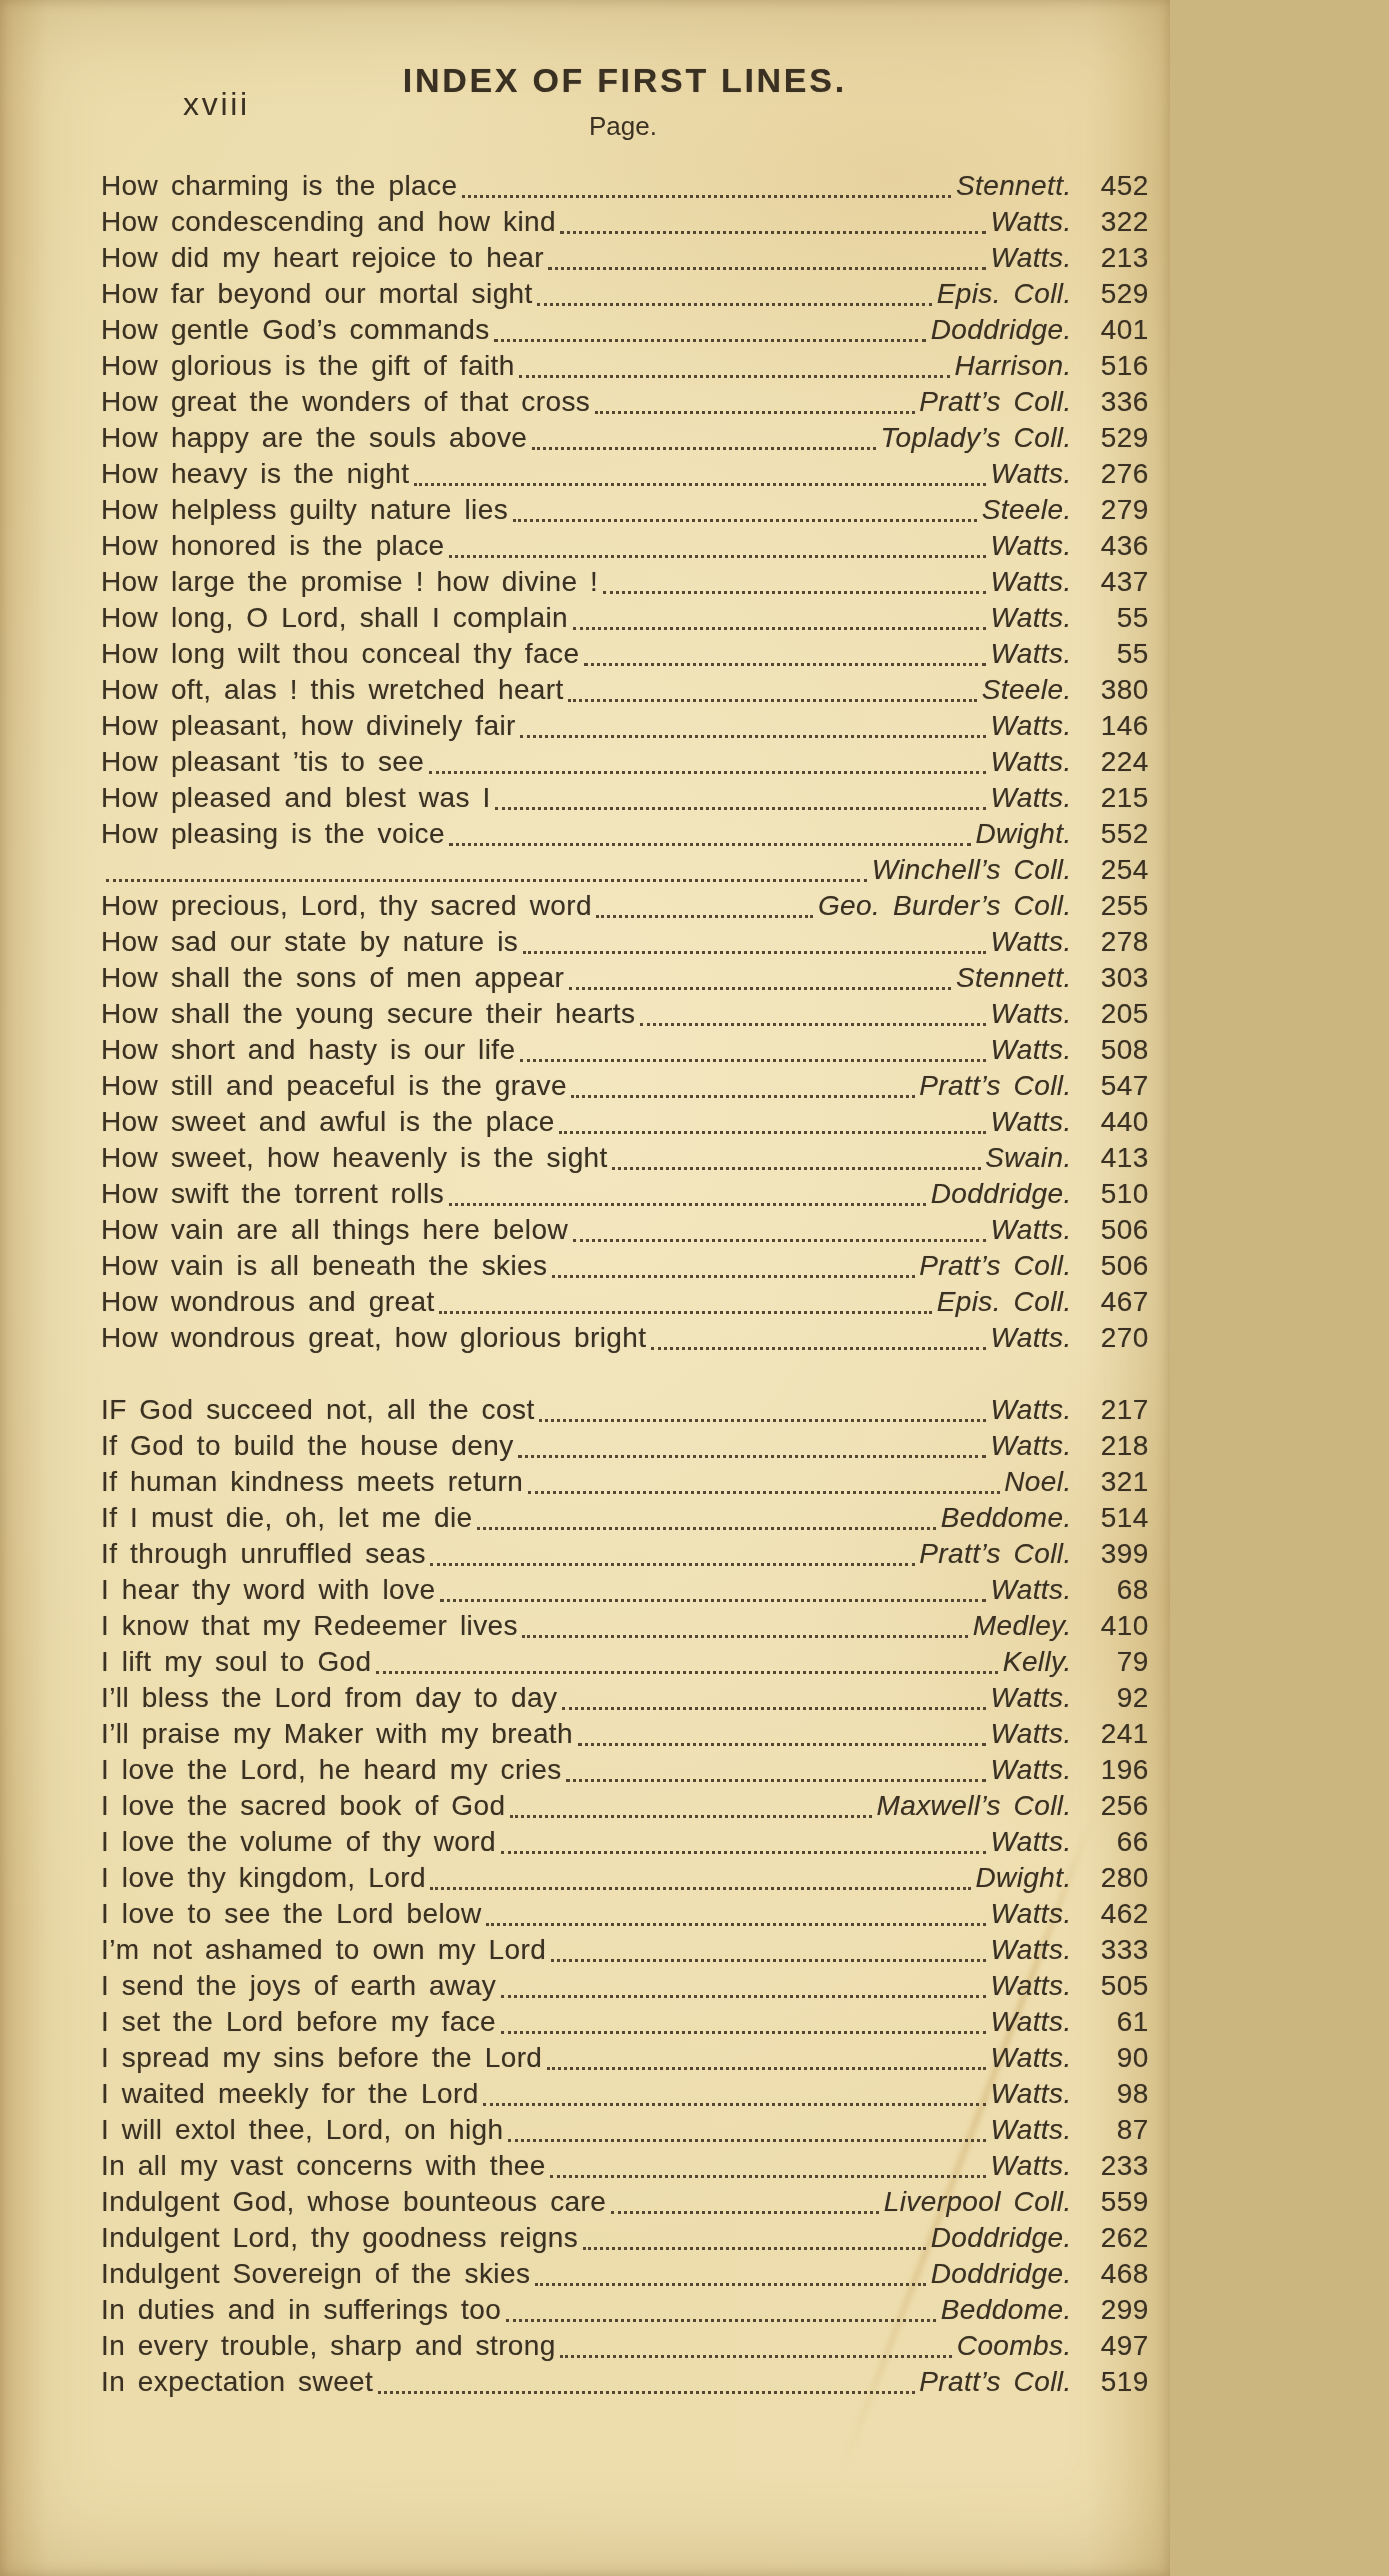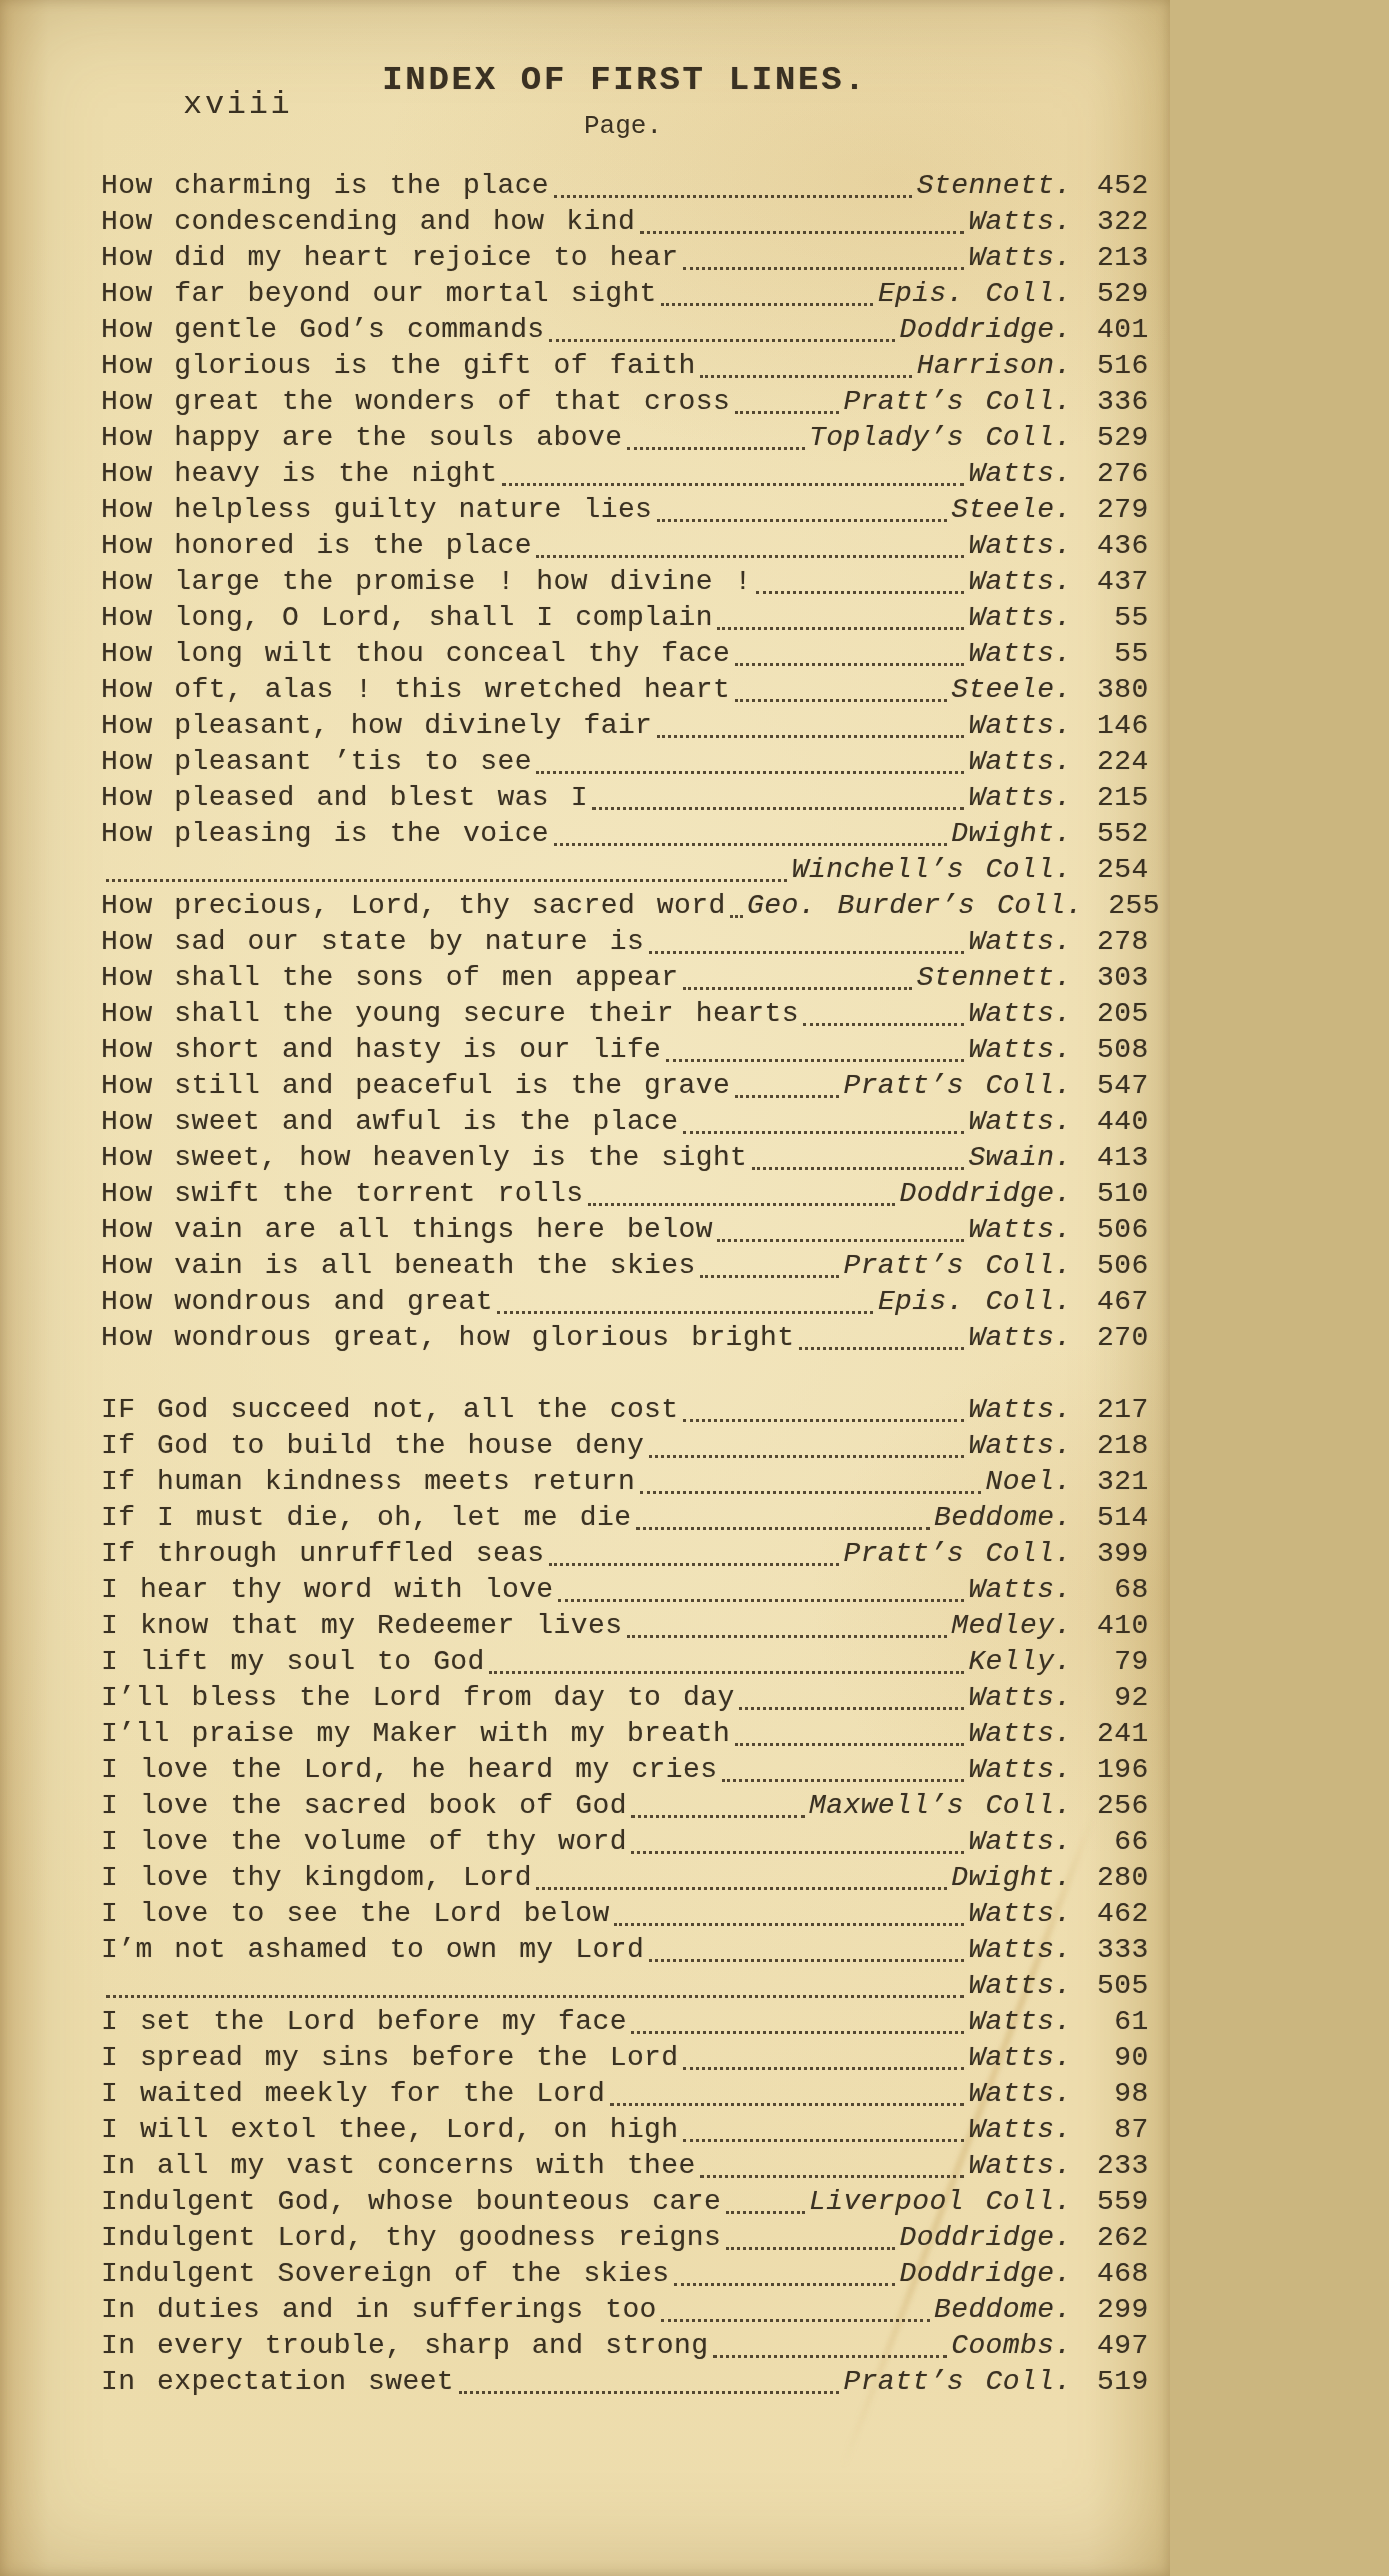--- a/index.html
+++ b/index.html
@@ -5,21 +5,21 @@
   html, body {
     margin: 0;
     padding: 0;
     background: #cbb67f;
   }
   .sheet {
     position: relative;
     width: 1170px;
     height: 2576px;
     overflow: hidden;
-    font-family: Liberation Mono, monospace;
+    font-family: Liberation Sans, sans-serif;
     color: #3a3122;
     background:
       radial-gradient(ellipse 732px 410px at 76% 7%, rgba(196,156,80,0.18), rgba(196,156,80,0) 70%),
       radial-gradient(ellipse 500px 375px at 99% 62%, rgba(190,148,70,0.15), rgba(190,148,70,0) 70%),
       radial-gradient(ellipse 1026px 1517px at 50% 42%, #f3e7c0 0%, rgba(243,231,192,0) 78%),
       linear-gradient(90deg, #ddc58e 0px, #ecdcab 49px, #eeddae 93%, #e3cf98 100%),
       #ecdcab;
     box-shadow:
       inset 0 0 98px rgba(128,93,34,0.33),
       inset 0 0 12.5px rgba(90,60,20,0.28);
@@ -468,20 +468,21 @@
   </div>
 
   <div class="entry">
     <span class="first-line">I’m not ashamed to own my Lord</span>
     <span class="leader"></span>
     <span class="author">Watts.</span>
     <span class="pagenum">333</span>
   </div>
 
   <div class="entry">
+    <span class="first-line">I send the joys of earth away</span>
     <span class="leader"></span>
     <span class="author">Watts.</span>
     <span class="pagenum">505</span>
   </div>
 
   <div class="entry">
     <span class="first-line">I set the Lord before my face</span>
     <span class="leader"></span>
     <span class="author">Watts.</span>
     <span class="pagenum">61</span>

